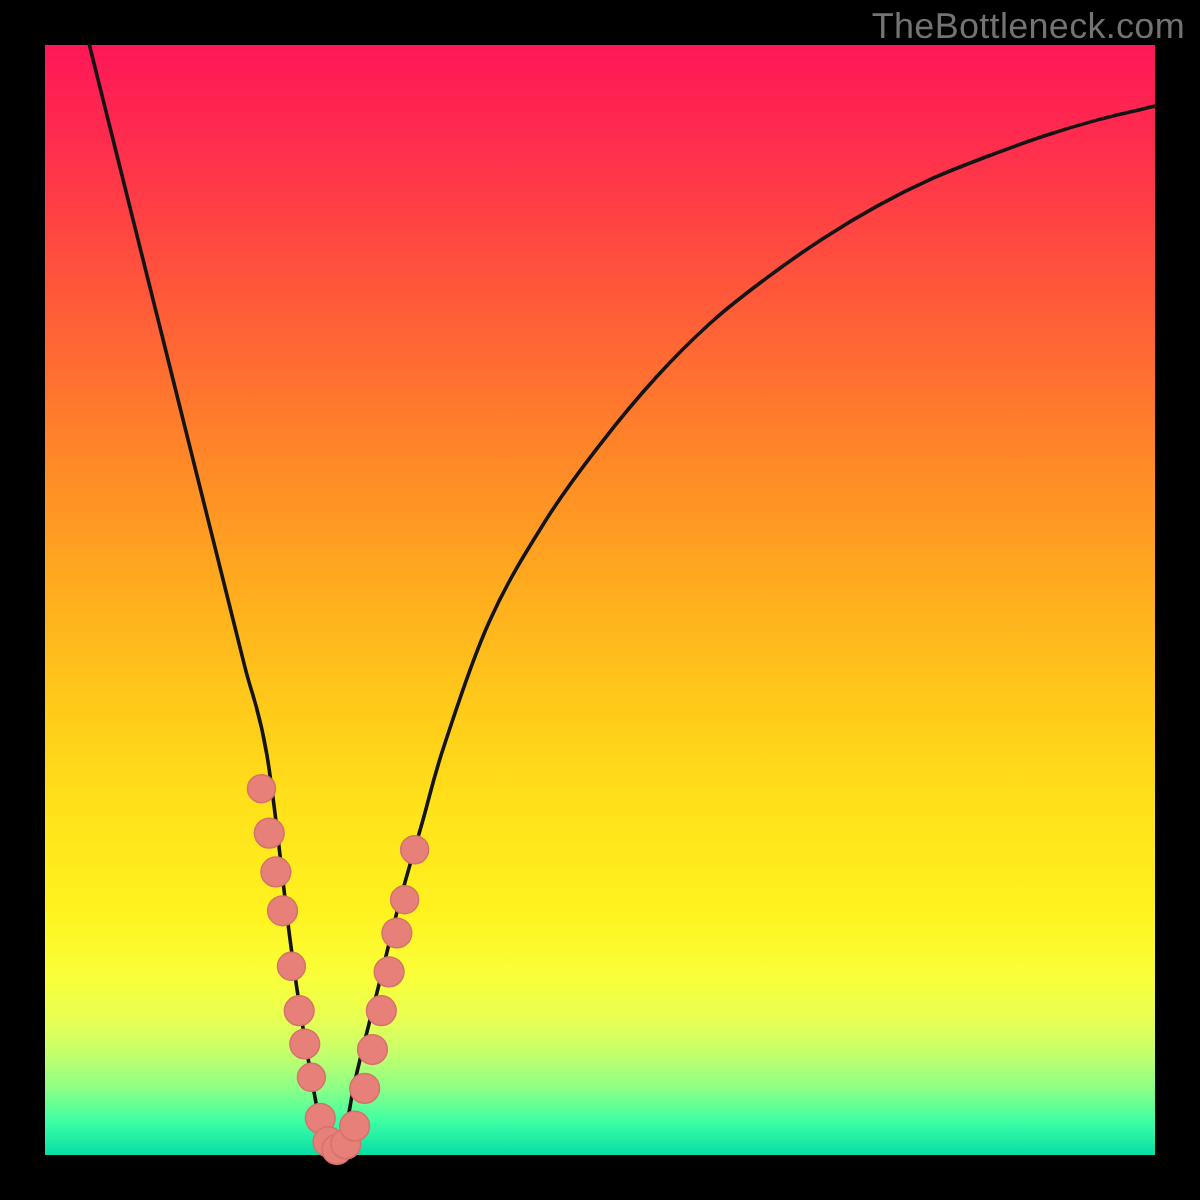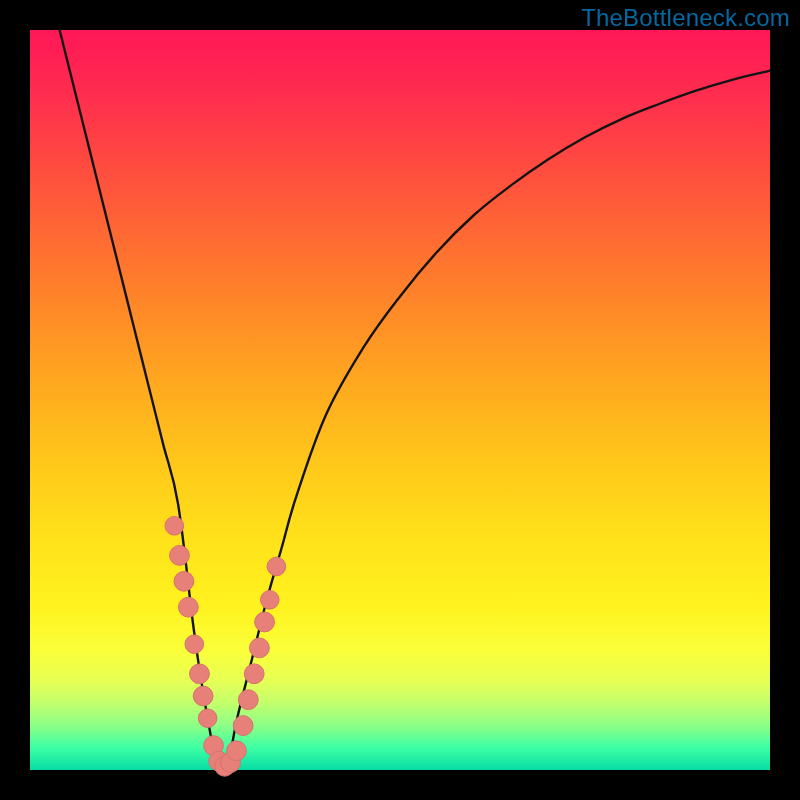--- a/index.html
+++ b/index.html
@@ -41,21 +41,21 @@
       #c2ff6d 91%,
       #8cff86 94%,
       #3dffa5 97%,
       #07dca5 100%
     );
   }
   .watermark {
     position: absolute;
     top: 4px;
     right: 10px;
-    color: #0369a1;
+    color: #737373;
     font-size: 24px;
     font-weight: 500;
     letter-spacing: 0.2px;
     user-select: none;
   }
   svg.curves {
     position: absolute;
     left: 0;
     top: 0;
     width: 740px;

